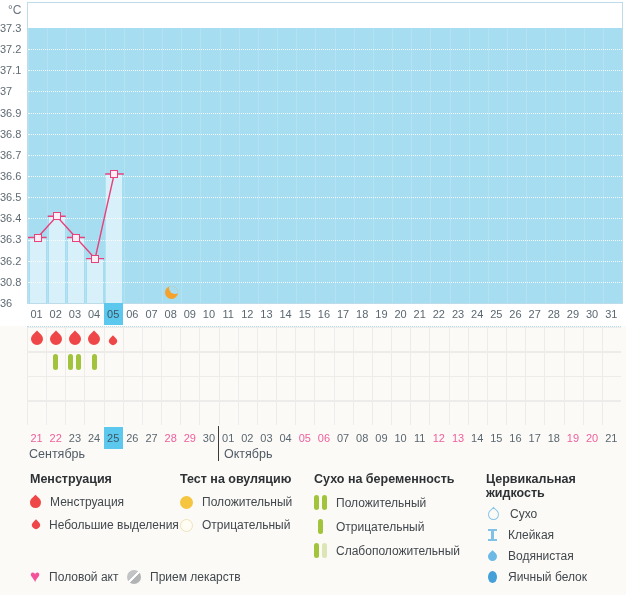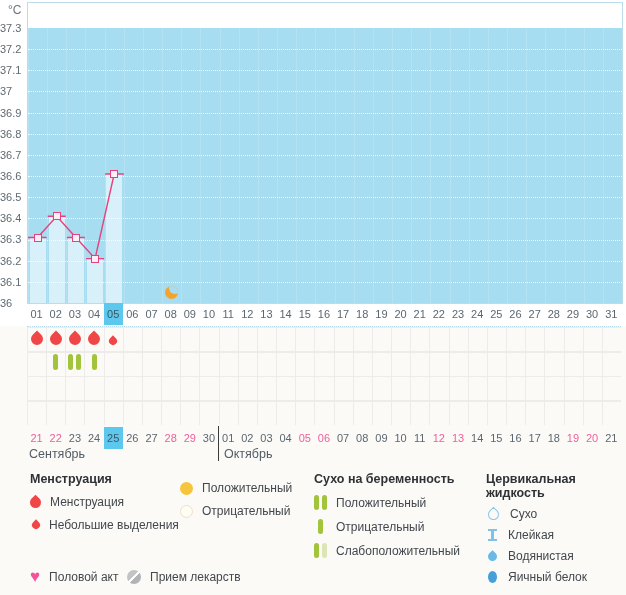--- a/index.html
+++ b/index.html
@@ -81,21 +81,21 @@
       <span class="ytick">37.1</span>
       <span class="ytick">37</span>
       <span class="ytick">36.9</span>
       <span class="ytick">36.8</span>
       <span class="ytick">36.7</span>
       <span class="ytick">36.6</span>
       <span class="ytick">36.5</span>
       <span class="ytick">36.4</span>
       <span class="ytick">36.3</span>
       <span class="ytick">36.2</span>
-      <span class="ytick">36.1</span>
+      <span class="ytick">30.8</span>
       <span class="ytick">36</span>
     </div>
 
   <div class="plot">
     <div class="bluearea">
       <div class="hgrid" style="top:21px"></div>
       <div class="hgrid" style="top:42px"></div>
       <div class="hgrid" style="top:63px"></div>
       <div class="hgrid" style="top:85px"></div>
       <div class="hgrid" style="top:106px"></div>
@@ -221,20 +221,21 @@
       <span class="ic drop i-drop-big"></span>
       <span>Менструация</span>
     </div>
     <div class="lg-item">
       <span class="ic drop i-drop-small"></span>
       <span>Небольшие выделения</span>
     </div>
   </div>
 
   <div class="lg-col" style="left:180px">
+    <div class="lg-head">Тест на овуляцию</div>
     <div class="lg-item">
       <span class="ic i-circle yellow"></span>
       <span>Положительный</span>
     </div>
     <div class="lg-item">
       <span class="ic i-circle outline-y"></span>
       <span>Отрицательный</span>
     </div>
   </div>
 

